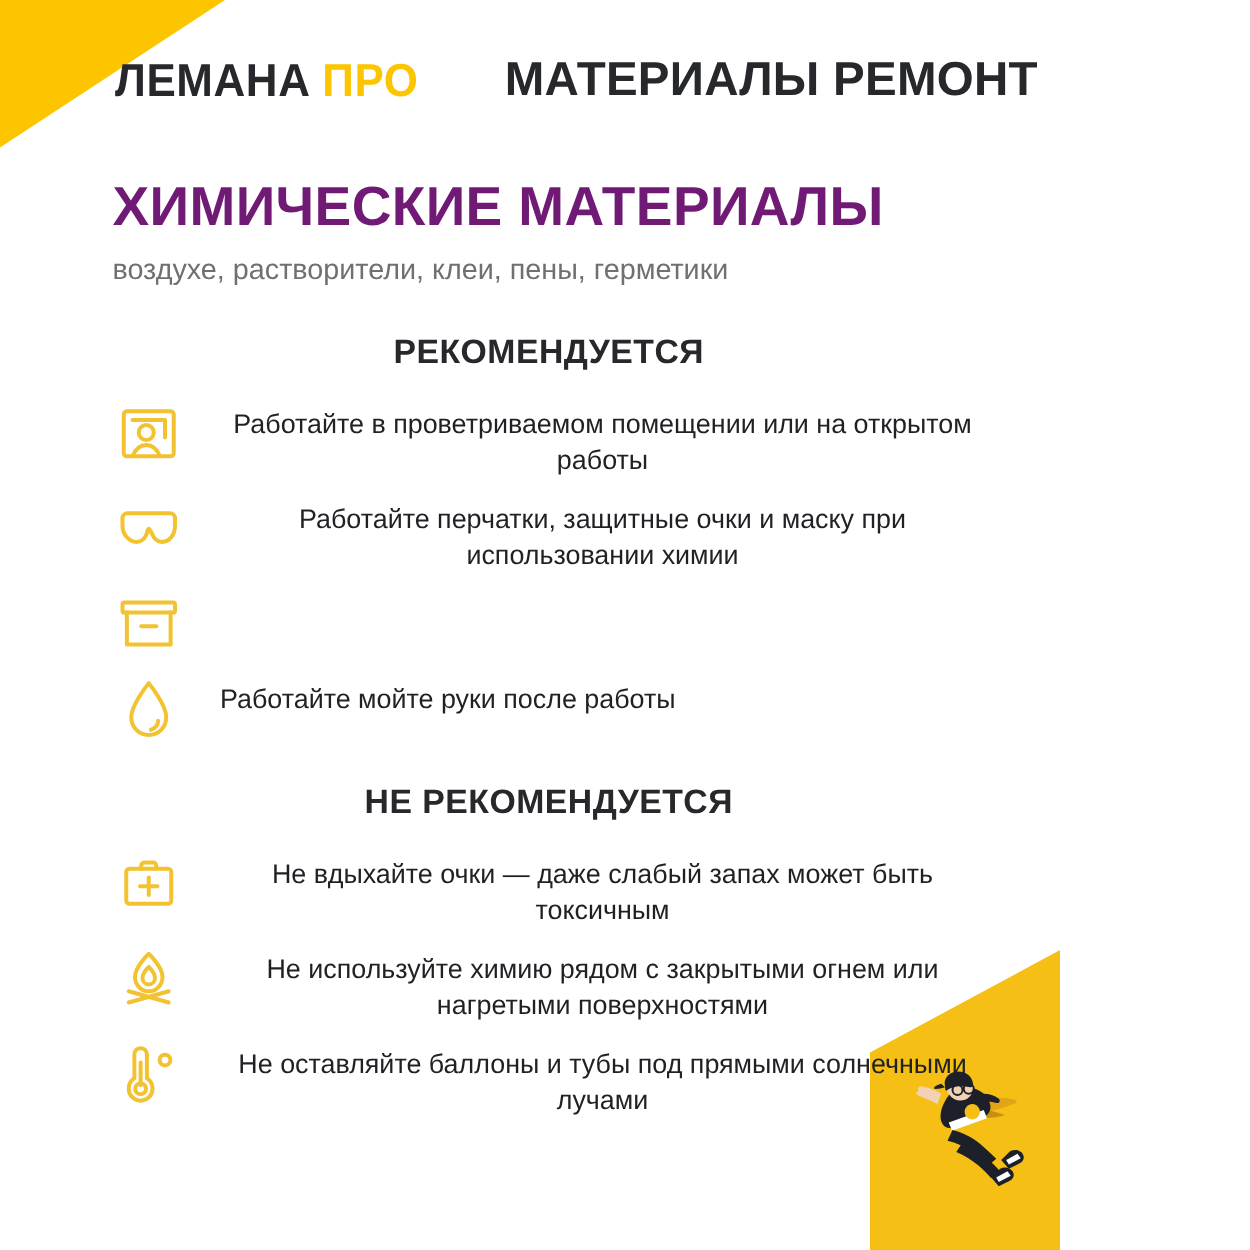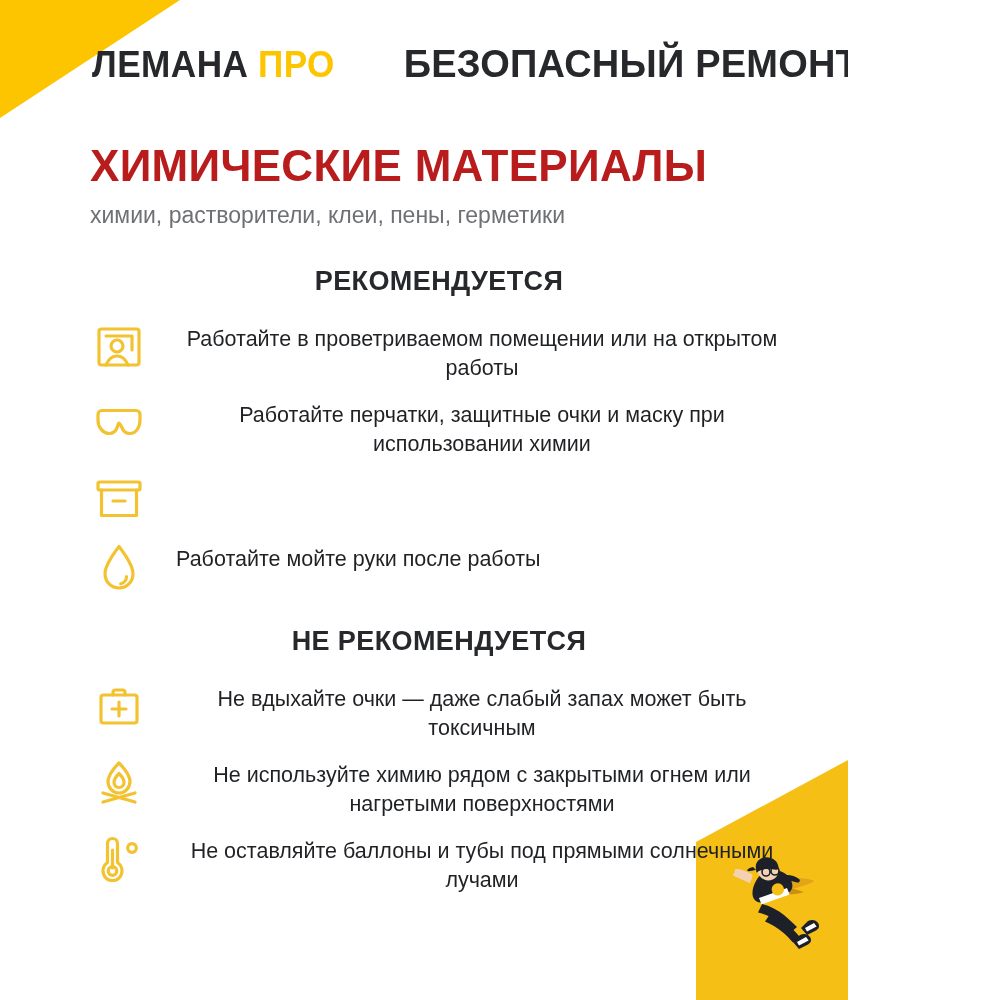--- a/index.html
+++ b/index.html
@@ -72,21 +72,21 @@
   
   .title-block {
     position: absolute;
     top: 142px;
     left: 90px;
     right: 70px;
   }
   .main-title {
     font-size: 44px;
     font-weight: 700;
-    color: #b91c1c;
+    color: #701a75;
     letter-spacing: 0.3px;
     line-height: 1.1;
     margin: 0;
   }
   .subtitle {
     margin: 12px 0 0 0;
     font-size: 23px;
     color: #6E7074;
     font-weight: 400;
     line-height: 1.2;
@@ -151,26 +151,26 @@
 
 <div id="poster">
 
   <div class="corner-tl"></div>
   <div class="corner-br"></div>
 
   <div class="header">
     <div class="logo">
       <span class="logo-main">ЛЕМАНА</span><span class="logo-pro">ПРО</span>
     </div>
-    <div class="header-title">БЕЗОПАСНЫЙ РЕМОНТ</div>
+    <div class="header-title">МАТЕРИАЛЫ РЕМОНТ</div>
   </div>
 
   <div class="title-block">
     <h1 class="main-title">ХИМИЧЕСКИЕ МАТЕРИАЛЫ</h1>
-    <p class="subtitle">химии, растворители, клеи, пены, герметики</p>
+    <p class="subtitle">воздухе, растворители, клеи, пены, герметики</p>
   </div>
 
   <div class="section recommended">
     <h2 class="section-heading">РЕКОМЕНДУЕТСЯ</h2>
     <div class="tip-list">
 
       <div class="tip">
         <span class="icon-wrap">
           <svg width="48" height="46" viewBox="0 0 48 46" fill="none" stroke="#F2C230" stroke-width="3.2" stroke-linecap="round" stroke-linejoin="round">
             <rect x="4" y="5" width="40" height="36" rx="2.5"></rect>

